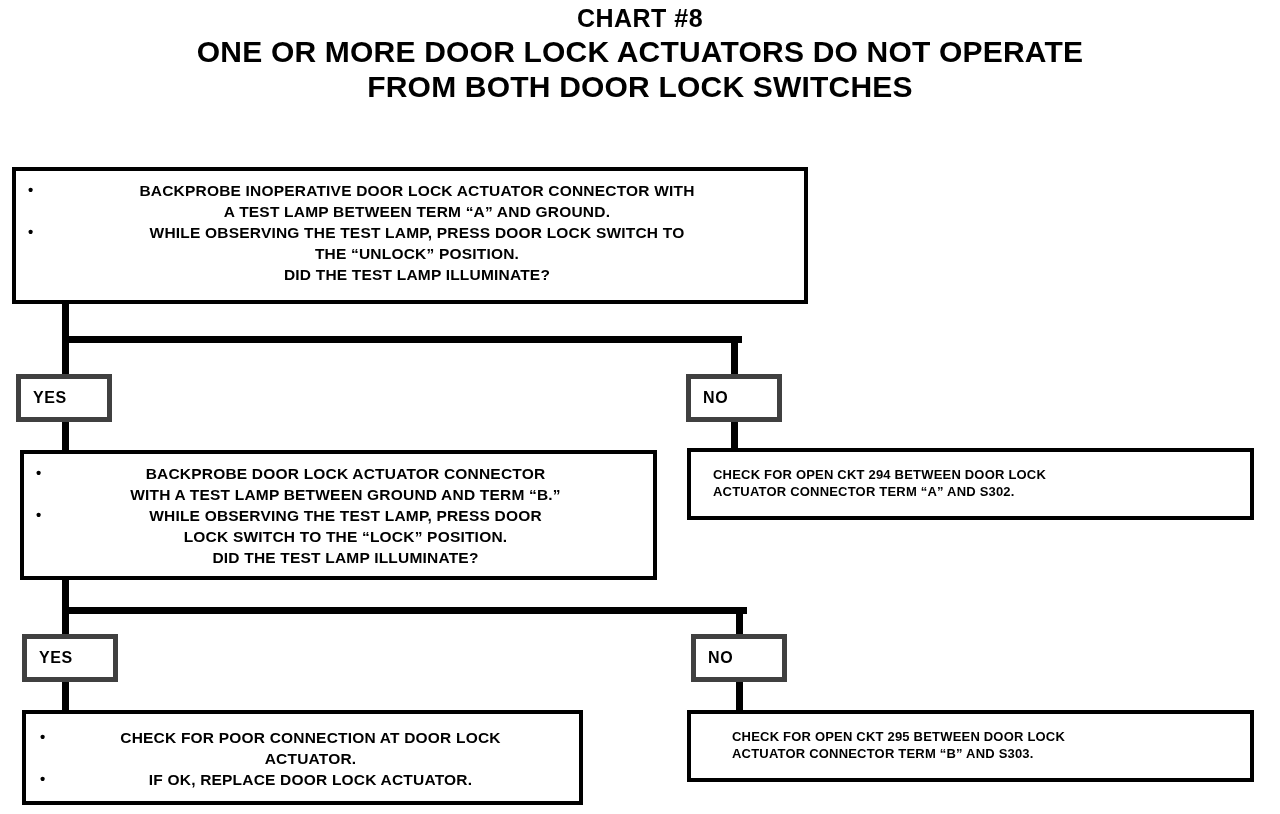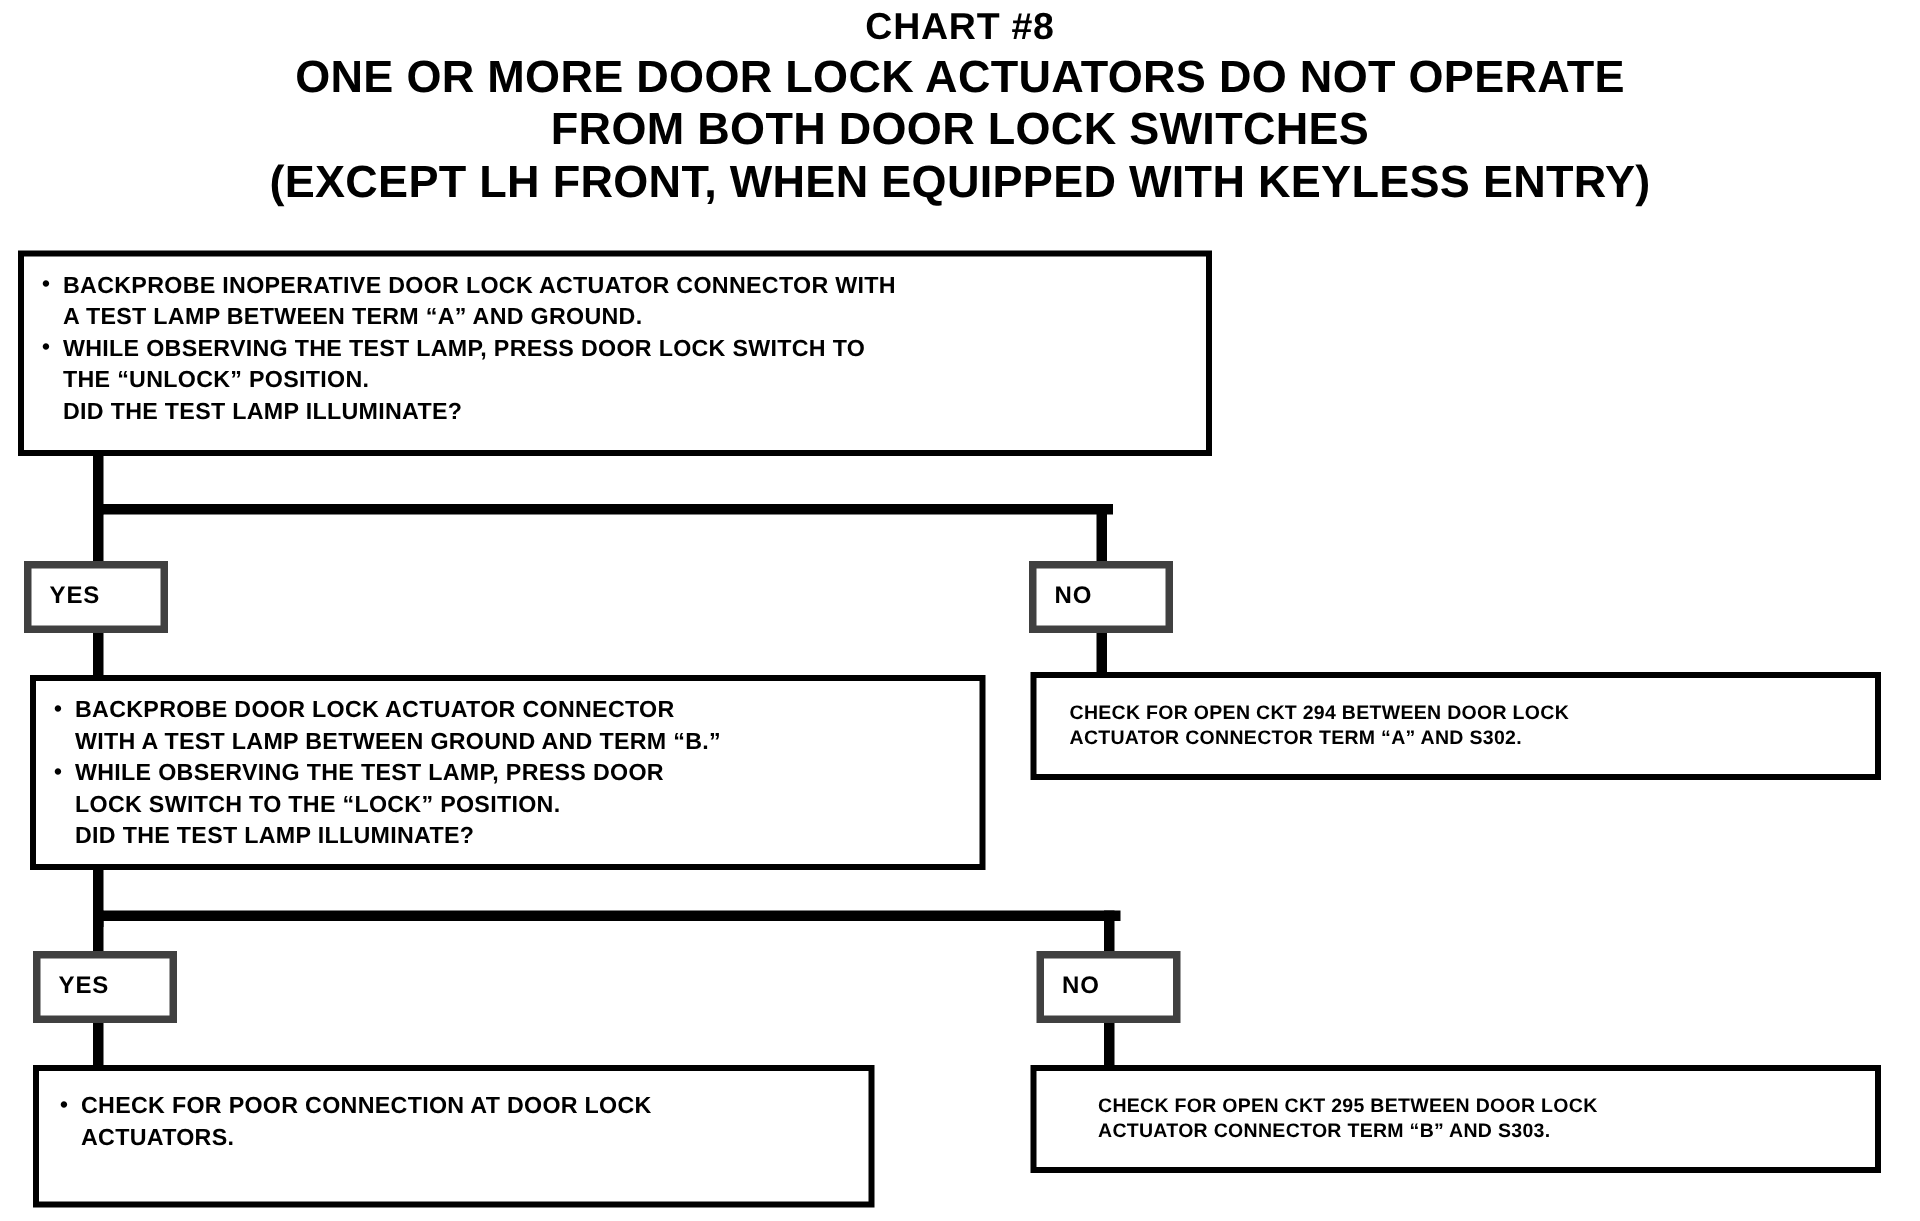--- a/index.html
+++ b/index.html
@@ -60,20 +60,21 @@
     line-height: 1.33;
     letter-spacing: 0.2px;
     white-space: pre-line;
     color: #000;
   }
   
   .bullet-list {
     margin: 0;
     padding: 0;
     list-style: none;
+    text-align: center;
   }
   .bullet-item {
     position: relative;
     padding-left: 14px;
     margin: 0 0 1px 0;
     font-size: 15.5px;
     font-weight: bold;
     line-height: 1.33;
     letter-spacing: 0.2px;
     white-space: pre-line;
@@ -119,21 +120,20 @@
 </style>
 </head>
 <body>
 
 <div id="page">
 
   <div class="title-block">
     <div class="title-line title-main">CHART #8</div>
     <div class="title-line title-sub">ONE OR MORE DOOR LOCK ACTUATORS DO NOT OPERATE</div>
     <div class="title-line title-sub">FROM BOTH DOOR LOCK SWITCHES</div>
-    <div class="title-line title-sub">(EXCEPT LH FRONT, WHEN EQUIPPED WITH KEYLESS ENTRY)</div>
   </div>
 
   <div class="conn" style="left:62px; top:299px; width:7px; height:44px;"></div>
 
   <div class="conn" style="left:62px; top:336px; width:680px; height:7px;"></div>
 
   <div class="conn" style="left:62px; top:336px; width:7px; height:42px;"></div>
 
   <div class="conn" style="left:731px; top:336px; width:7px; height:42px;"></div>
 
@@ -197,21 +197,22 @@
   </div>
 
   <div class="label-box" style="left:691px; top:634px; width:96px; height:48px;">
     <span class="label-text">NO</span>
   </div>
 
   <div class="box" style="left:22px; top:710px; width:561px; height:95px;">
     <div class="box-inner" style="padding:14px 12px 8px 14px;">
       <ul class="bullet-list">
         <li class="bullet-item">CHECK FOR POOR CONNECTION AT DOOR LOCK
-ACTUATORS.</li>
+ACTUATOR.</li>
+        <li class="bullet-item">IF OK, REPLACE DOOR LOCK ACTUATOR.</li>
       </ul>
     </div>
   </div>
 
   <div class="box" style="left:687px; top:710px; width:567px; height:72px;">
     <div class="box-inner" style="padding:14px 0 0 22px;margin-left:19px;">
       <div class="box-text">CHECK FOR OPEN CKT 295 BETWEEN DOOR LOCK
 ACTUATOR CONNECTOR TERM “B” AND S303.</div>
     </div>
   </div>

